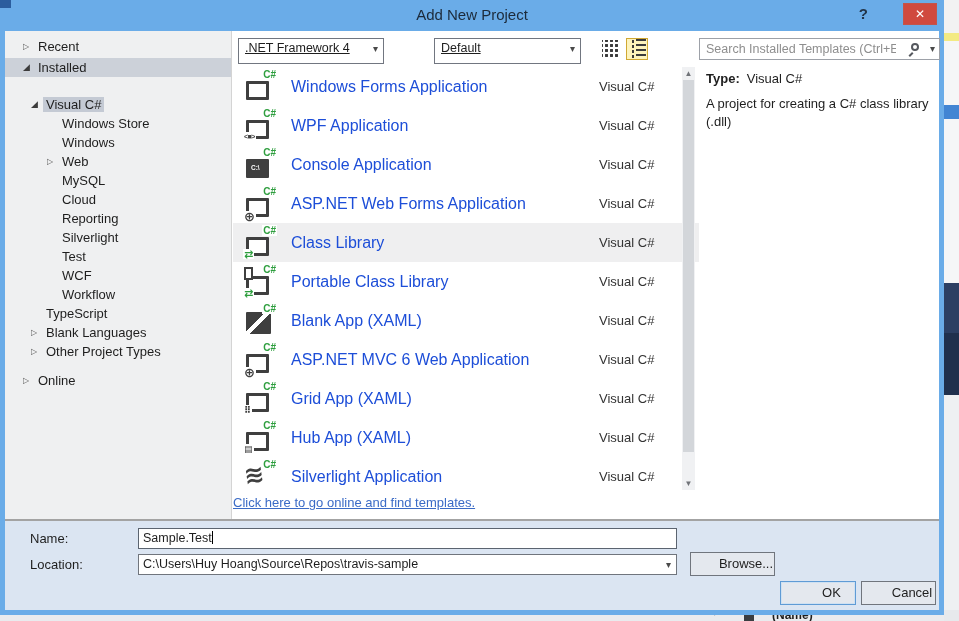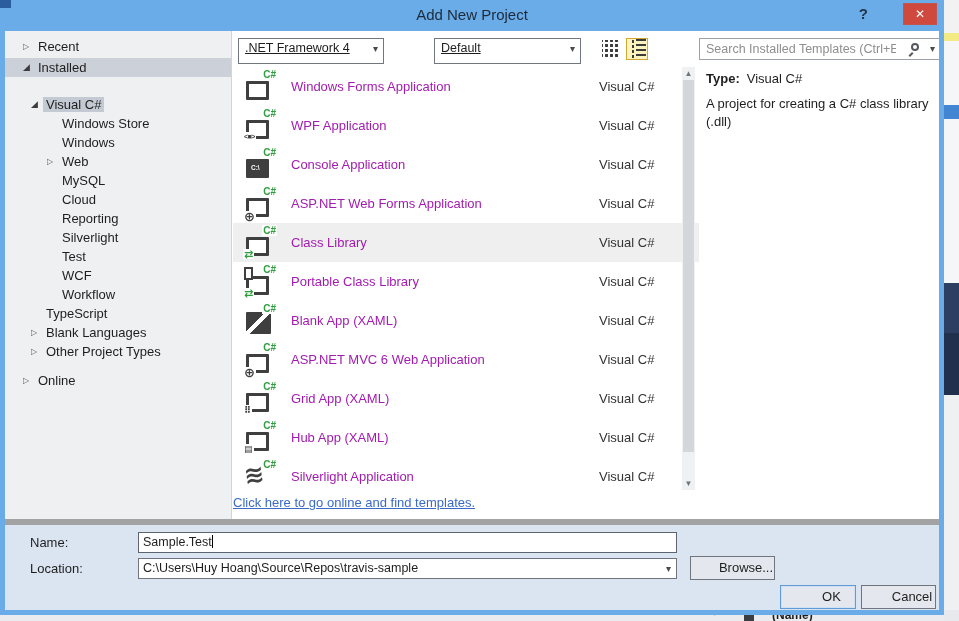--- a/index.html
+++ b/index.html
@@ -49,21 +49,21 @@
   .searchbox input { position:absolute; left:6px; top:2px; width:190px; height:16px; border:none; outline:none; font-family:inherit; font-size:12.5px; color:#1e1e1e; }
   .searchbox input::placeholder { color:#8e8e8e; }
   .mag { position:absolute; right:20px; top:4px; width:8px; height:8px; border:2px solid #55585e; border-radius:50%; }
   .mag::after { content:''; position:absolute; width:2px; height:5px; background:#55585e; left:-3px; top:7px; transform:rotate(45deg); }
   .searchbox .carr { position:absolute; right:4px; top:4px; font-size:10px; color:#4a4a4a; }
 
   
   .list { position:absolute; left:228px; top:36px; width:466px; height:423px; overflow:hidden; background:#fff; }
   .tpl-row { display:flex; align-items:center; height:39px; padding-left:10px; }
   .tpl-row.sel { background:#efeff0; }
-  .tpl-name { flex:1; margin-left:12px; font-size:13px; color:#a21caf; }
+  .tpl-name { flex:1; margin-left:12px; font-size:16px; color:#1d4ed8; }
   .tpl-lang { width:64px; margin-right:36px; text-align:left; font-size:13px; color:#333; }
   .tpl-icon { position:relative; width:36px; height:31px; flex:0 0 36px; }
   .ibase { position:absolute; left:3px; bottom:2px; width:23px; height:19px; border:3px solid #3f3f3f; background:#fff; border-radius:1px; }
   .ibase.ifilled { background:#3f3f3f; color:#fff; font-size:6.5px; font-weight:bold; line-height:7px; padding:2px 0 0 2px; }
   .ibase.idiag { border:none; width:25px; height:22px; background:linear-gradient(135deg,#3f3f3f 41%,#fff 41%,#fff 55%,#3f3f3f 55%); }
   .csharp { position:absolute; right:2px; top:-2px; color:#2e9e3e; font-weight:bold; font-size:10px; background:#fff; padding:0 1px; line-height:11px; }
   .ibadge { position:absolute; left:0; bottom:-1px; background:#fff; color:#3f3f3f; font-weight:bold; font-size:10px; line-height:10px; padding:0 1px; }
   .ibadge.b-green { color:#2e9e3e; font-size:11px; }
   .ibadge.b-globe { font-size:13px; line-height:11px; bottom:-3px; }
   .ibadge.b-grid { font-size:9px; }
@@ -79,21 +79,21 @@
   .online-link { position:absolute; left:228px; top:464px; width:466px; }
   .online-link a { color:#3b6bc6; text-decoration:underline; font-size:13px; cursor:pointer; }
 
   
   .details { position:absolute; left:701px; top:40px; width:228px; }
   .d-type b { font-weight:bold; color:#1e1e1e; }
   .d-type span { margin-left:7px; }
   .d-desc { margin-top:9px; line-height:1.35; color:#1e1e1e; }
 
   
-  .footer { position:absolute; left:0; top:488px; width:934px; height:91px; background:#dbe5f2; border-top:6px solid #a3a3a3; }
+  .footer { position:absolute; left:0; top:488px; width:934px; height:91px; background:#dbe5f2; border-top:2px solid #a3a3a3; }
   .f-label { position:absolute; left:25px; font-size:13px; color:#1e1e1e; }
   .name-box { position:absolute; left:133px; top:7px; width:539px; height:21px; background:#fff; border:1px solid #5b6470; padding:2px 4px; font-size:12.5px; white-space:nowrap; overflow:hidden; }
   .caret { display:inline-block; width:1px; height:13px; background:#000; vertical-align:-2px; }
   .loc-box { position:absolute; left:133px; top:33px; width:539px; height:21px; background:#fff; border:1px solid #70757d; padding:2px 18px 0 4px; font-size:12.5px; white-space:nowrap; overflow:hidden; }
   .loc-box .carr { position:absolute; right:5px; top:4px; font-size:10px; color:#4a4a4a; }
   .btn { position:absolute; height:24px; background:#e4e8ee; border:1px solid #70757d; text-align:center; font-size:13px; color:#1e1e1e; line-height:22px;padding-left:27px; }
   .btn-browse { left:685px; top:31px; width:85px; }
   .btn-ok { left:775px; top:60px; width:76px; border:1px solid #5f9bd5; box-shadow:inset 0 0 0 1px #cfe1f2; }
   .btn-cancel { left:856px; top:60px; width:75px; }
 </style>

